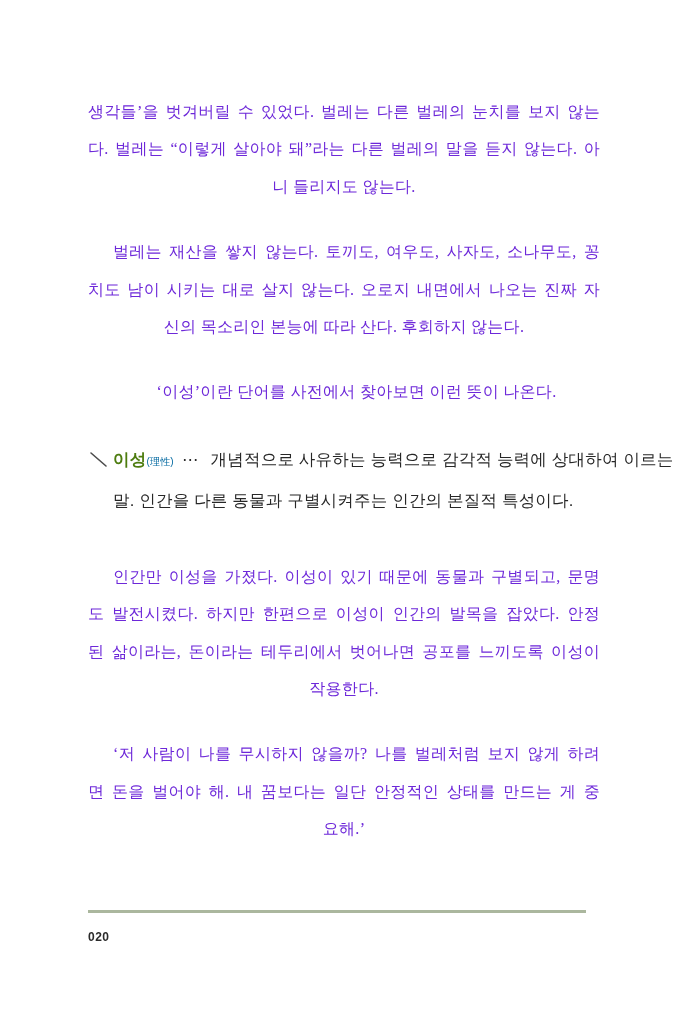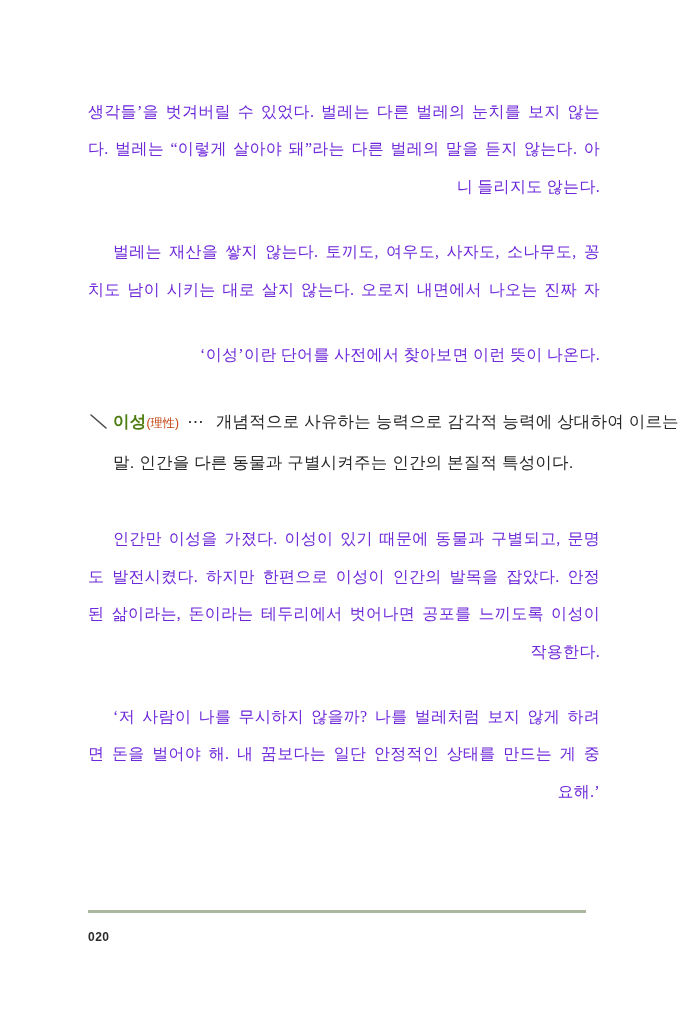--- a/index.html
+++ b/index.html
@@ -19,21 +19,21 @@
   }
 
   .para {
     font-size: 16px;
     line-height: 37.4px;
     color: #6d28d9;
     letter-spacing: 0.3px;
   }
   .line {
     white-space: nowrap;
-    text-align: right;
+    text-align: center;
   }
   .line.j {
     text-align: justify;
     text-align-last: justify;
   }
   .para.indent .line:first-child { text-indent: 25px; margin-top: 28px; }
 
   .definition {
     position: relative;
     margin: 29px 0 38px 0;
@@ -46,21 +46,21 @@
   }
   .def-marker {
     position: absolute;
     left: 0; top: 9px;
     width: 20px; height: 20px;
     display: inline-block;
   }
   .def-marker svg { display: block; }
   .def-line { white-space: nowrap; }
   .def-term { font-weight: 700; color: #4d7c0f; }
-  .def-hanja { font-size: 12px; color: #c2410c; }
+  .def-hanja { font-size: 10px; color: #0369a1; }
   .def-sep { margin: 0 12px 0 8px; color: #2b2b2b; }
 
   .divider {
     position: absolute;
     left: 88px; top: 910px;
     width: 498px; height: 3px;
     background: #abb79e;
   }
   .page-number {
     position: absolute;
@@ -81,20 +81,21 @@
 
     <div class="para">
       <div class="line j">생각들’을 벗겨버릴 수 있었다. 벌레는 다른 벌레의 눈치를 보지 않는</div>
       <div class="line j">다. 벌레는 “이렇게 살아야 돼”라는 다른 벌레의 말을 듣지 않는다. 아</div>
       <div class="line">니 들리지도 않는다.</div>
     </div>
 
     <div class="para indent">
       <div class="line j">벌레는 재산을 쌓지 않는다. 토끼도, 여우도, 사자도, 소나무도, 꽁</div>
       <div class="line j">치도 남이 시키는 대로 살지 않는다. 오로지 내면에서 나오는 진짜 자</div>
+      <div class="line">신의 목소리인 본능에 따라 산다. 후회하지 않는다.</div>
     </div>
 
     <div class="para indent">
       <div class="line">‘이성’이란 단어를 사전에서 찾아보면 이런 뜻이 나온다.</div>
     </div>
 
     <aside class="definition">
       <span class="def-marker">
         <svg width="20" height="20" viewBox="0 0 20 20">
           <line x1="3" y1="4" x2="18" y2="17" stroke="#4d4d4d" stroke-width="1.6" stroke-linecap="round"></line>

